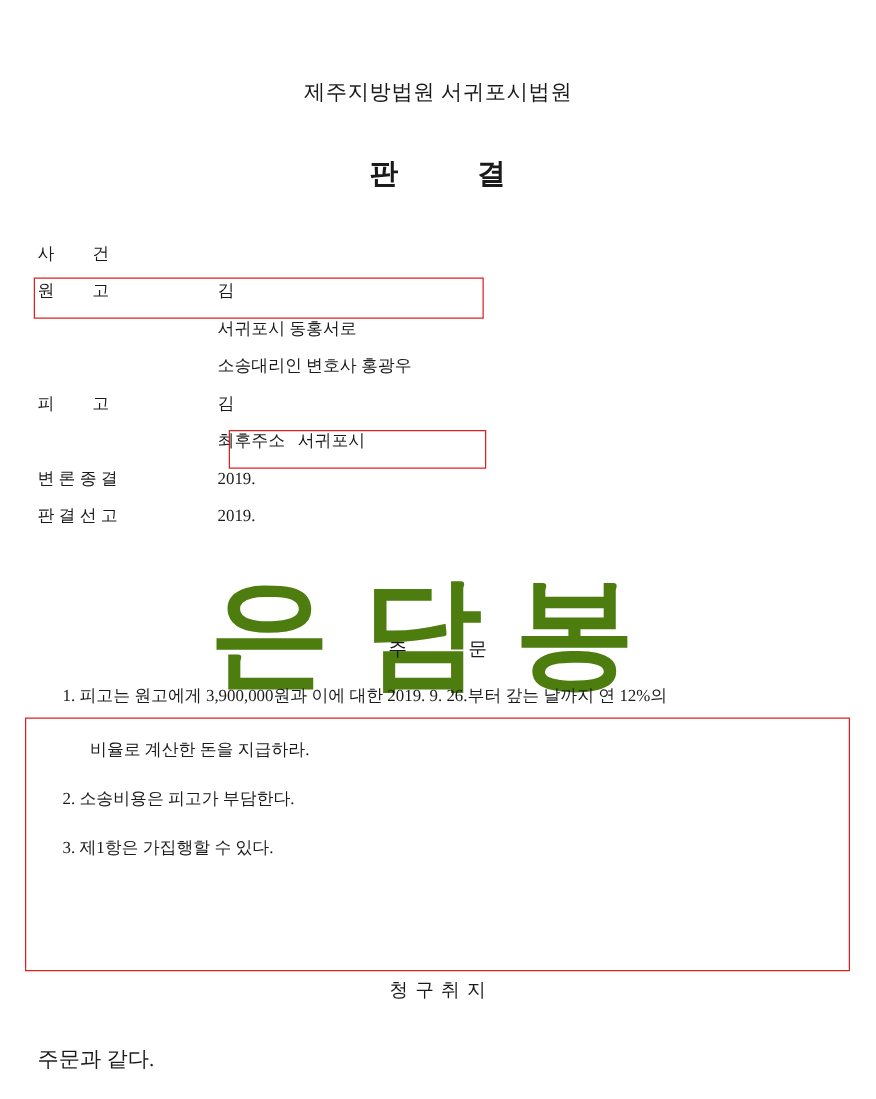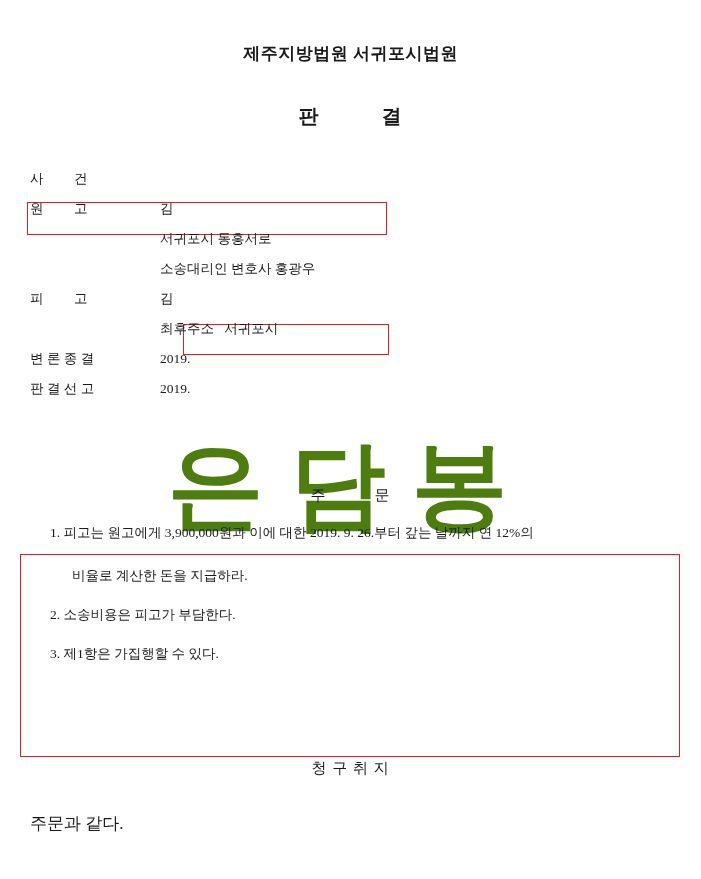--- a/index.html
+++ b/index.html
@@ -37,43 +37,44 @@
     user-select: none;
     pointer-events: none;
     z-index: 0;
     font-family: "Liberation Serif", serif;
   }
 
   .content { position: relative; z-index: 2; }
 
   .court-title {
     text-align: center;
-    font-weight: bold;
+    font-weight: normal;
     font-size: 17px;
     letter-spacing: 0.5px;
-    margin-top: 42px;
+    margin-top: 62px;
   }
 
   .doc-title {
     text-align: center;
     font-weight: bold;
-    font-size: 20px;
+    font-size: 23px;
     margin-top: 38px;
     letter-spacing: 1px;
   }
   .doc-title .sp { display: inline-block; width: 62px; }
 
   .fields {
     margin-top: 34px;
   }
   .row {
     display: flex;
     align-items: center;
     min-height: 30px;
     font-size: 13.5px;
+    gap: 14px;
   }
   .label {
     width: 132px;
     flex: 0 0 132px;
     padding-left: 2px;
     box-sizing: border-box;
     letter-spacing: 0px;
     white-space: pre;
   }
   .value {

